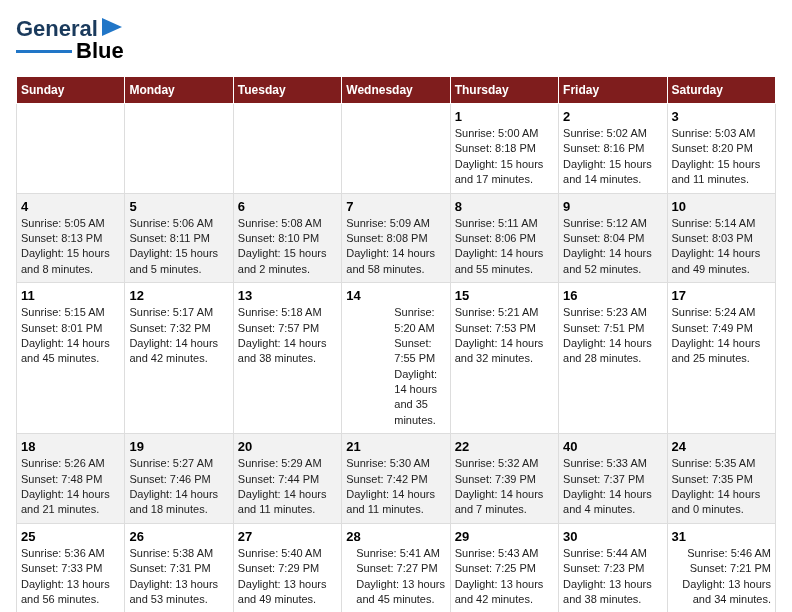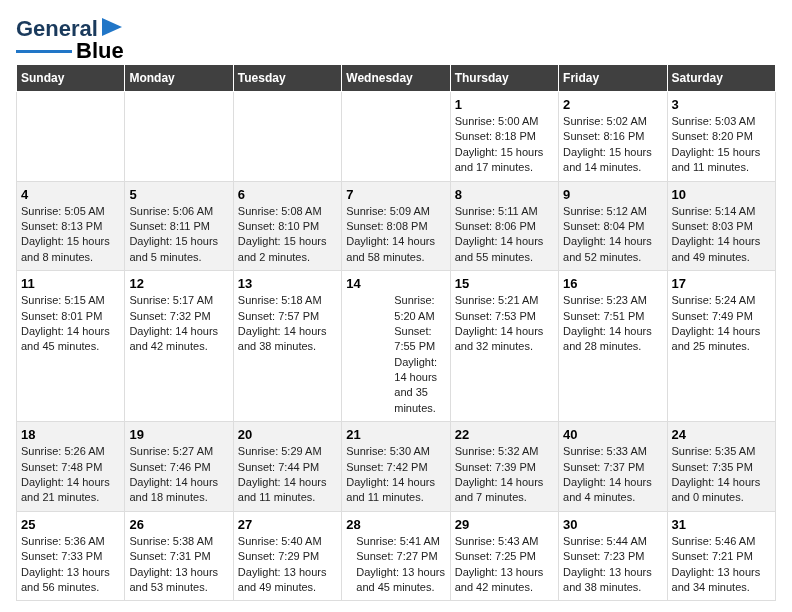--- a/index.html
+++ b/index.html
@@ -7,37 +7,37 @@
       font-family: Arial, sans-serif;
       background: #fff;
       width: 792px;
       min-height: 612px;
       padding: 16px;
     }
     .header {
       display: flex;
       justify-content: space-between;
       align-items: flex-start;
-      margin-bottom: 0;
+      margin-bottom: 12px;
     }
     .logo {
       display: flex;
       flex-direction: column;
       align-items: flex-start;
     }
     .title-block { text-align: right; }
     .main-title { font-size: 36px; font-weight: bold; color: #222; }
     .subtitle { font-size: 16px; color: #444; }
     table {
       width: 100%;
       border-collapse: collapse;
       font-size: 11px;
     }
     thead tr {
-      background: #404040;
+      background: #7f1d1d;
       color: #fff;
     }
     thead th {
       padding: 6px 4px;
       text-align: left;
       font-weight: bold;
       font-size: 12px;
       border: 1px solid #fff;
     }
     tbody tr { background: #fff; }
@@ -308,20 +308,20 @@
         </td>
         <td>
           <span class="day-num">30</span>
           <div class="day-info" style="white-space: pre-line;">Sunrise: 5:44 AM
 Sunset: 7:23 PM
 Daylight: 13 hours
 and 38 minutes.</div>
         </td>
         <td>
           <span class="day-num">31</span>
-          <div class="day-info" style="white-space: pre-line;">Sunrise: 5:46 AM
+          <div class="day-info" style="white-space: pre-line; text-align: right;">Sunrise: 5:46 AM
 Sunset: 7:21 PM
 Daylight: 13 hours
 and 34 minutes.</div>
         </td>
       </tr>
     </tbody>
 </table>
 
 </body></html>

